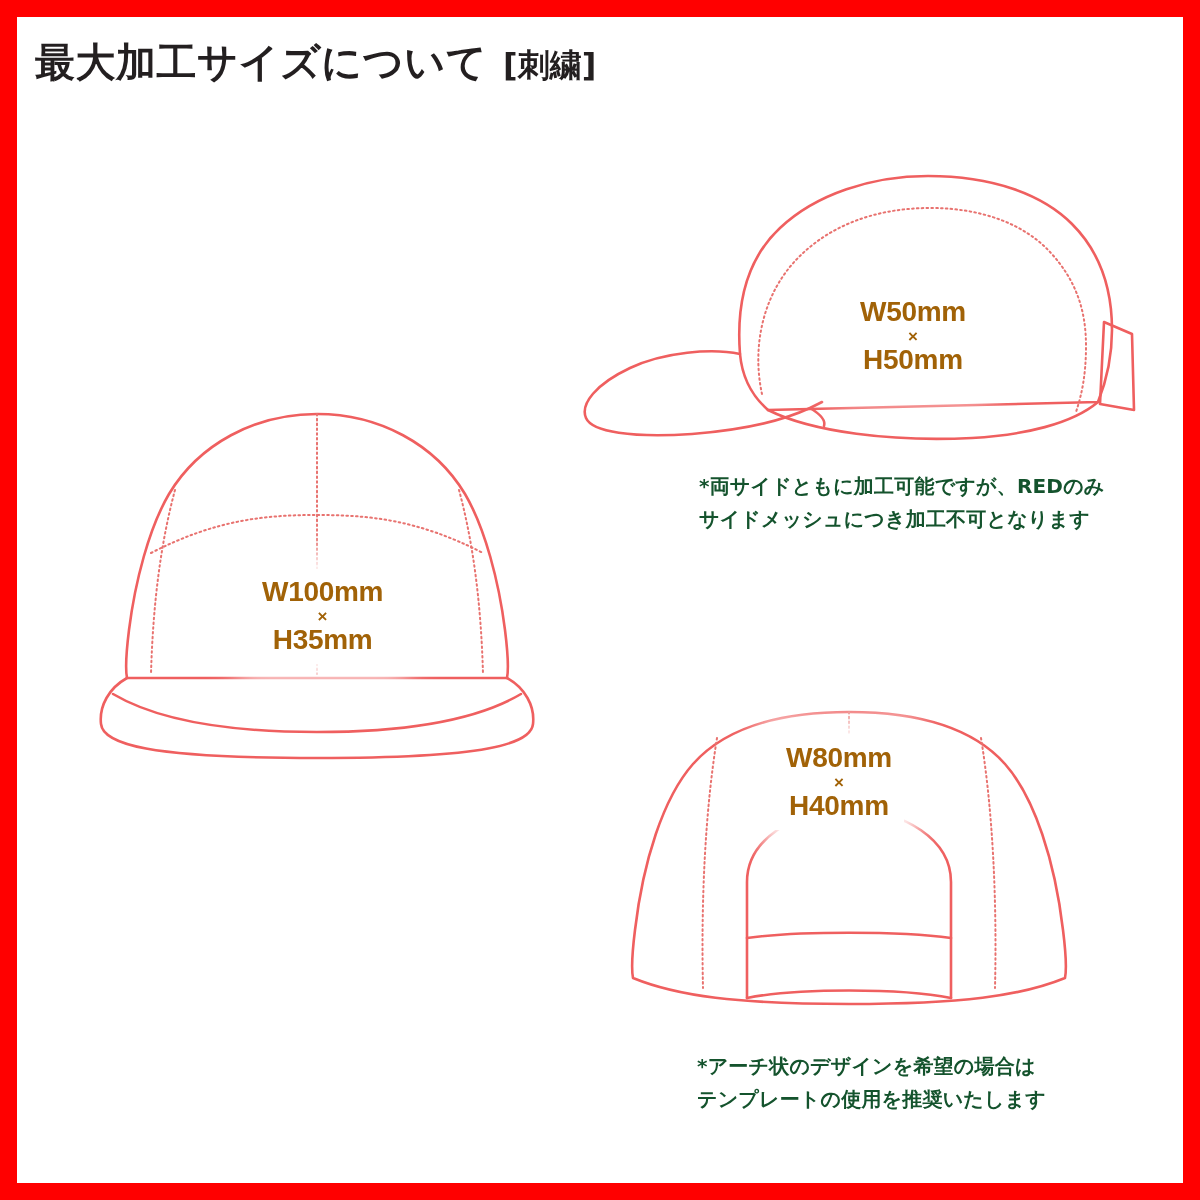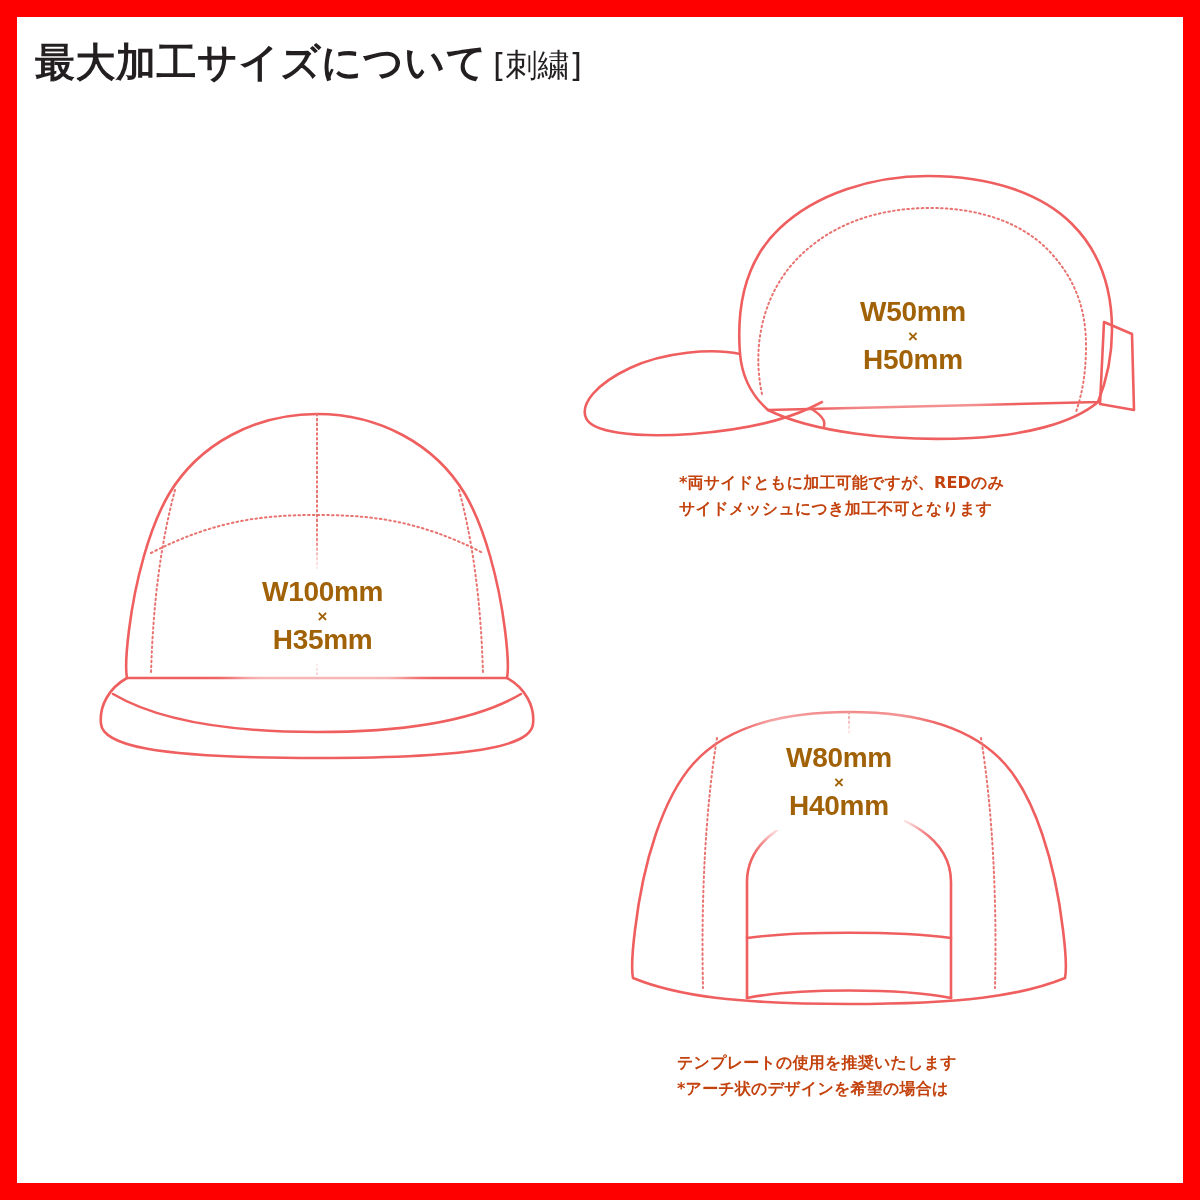--- a/index.html
+++ b/index.html
@@ -40,50 +40,51 @@
   }
   .title-main {
     font-size: 40px;
     font-weight: bold;
     color: #231f20;
     letter-spacing: 0.5px;
     font-family: "DejaVu Sans", "Liberation Sans", sans-serif;
   }
   .title-sub {
     font-size: 32px;
-    font-weight: normal;
+    font-weight: bold;
     color: #231f20;
-    margin-left: 6px;
+    margin-left: 16px;
     font-family: "DejaVu Sans", "Liberation Sans", sans-serif;
   }
 
   
   .view {
     position: absolute;
   }
   .view svg {
     display: block;
     overflow: visible;
   }
   .view-label {
     font-size: 58px;
     font-weight: bold;
     color: #0d0d0d;
     line-height: 1.0;
     letter-spacing: -1px;
     font-family: "Liberation Sans", "DejaVu Sans", sans-serif;
   }
   .view-note {
-    font-size: 16px;
-    font-weight: bold;
-    color: #c2410c;
+    font-size: 20px;
+    font-weight: bold;
+    color: #14532d;
     line-height: 1.65;
     margin-top: 8px;
     letter-spacing: 0.2px;
     font-family: "DejaVu Sans", "Liberation Sans", sans-serif;
+    margin-left: 20px;
   }
   .view-note div { white-space: nowrap; }
 
   
   .size-box {
     position: absolute;
     background: #ffffff;
     color: #a16207;
     font-weight: bold;
     text-align: center;
@@ -252,22 +253,22 @@
         <path class="seam" d="M232,10 L232,112"></path>
 
         <path class="seam" d="M100,36 C88,110 84,200 86,286"></path>
 
         <path class="seam" d="M364,36 C376,110 380,200 378,286"></path>
       </svg>
     </div>
 
     <div class="view" style="left:660px; top:1025px;">
       <div class="view-note">
+        <div>*アーチ状のデザインを希望の場合は</div>
         <div>テンプレートの使用を推奨いたします</div>
-        <div>*アーチ状のデザインを希望の場合は</div>
       </div>
     </div>
 
     <div class="size-box" id="size-back">
       <span class="line-w">W80mm</span>
       <span class="line-x">×</span>
       <span class="line-h">H40mm</span>
     </div>
 
   </div>

